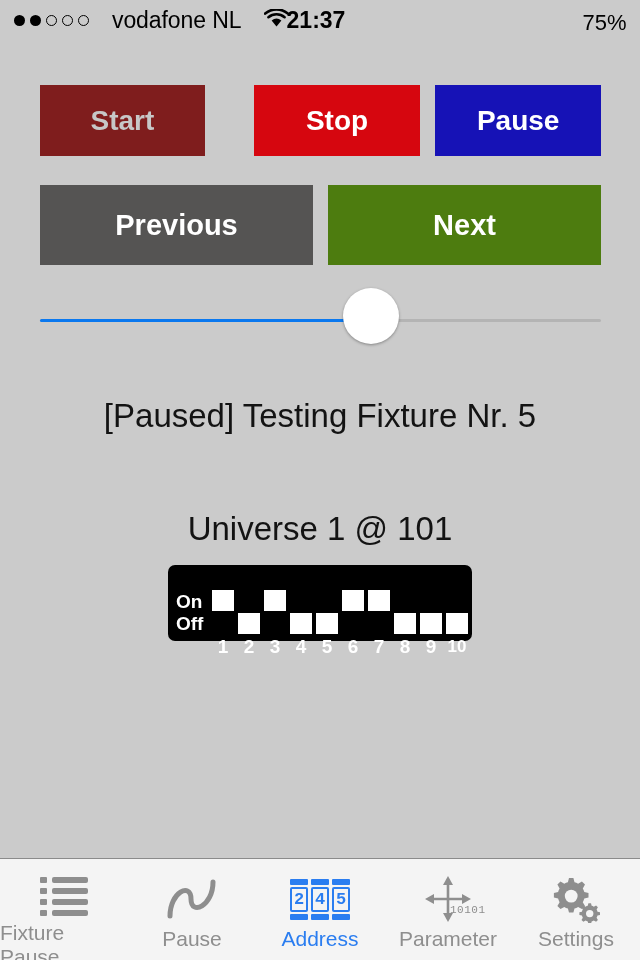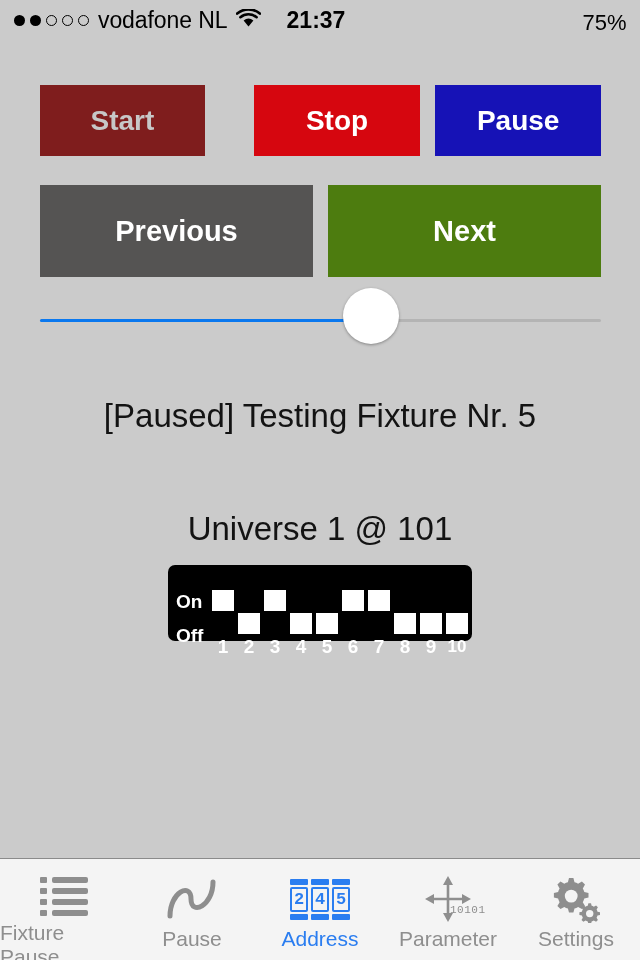--- a/index.html
+++ b/index.html
@@ -22,21 +22,21 @@
     width: 640px;
     background: #cbcbcb;
     display: flex;
     align-items: center;
     padding: 0 12px 0 14px;
     position: relative;
   }
   .status-left {
     display: flex;
     align-items: center;
-    gap: 9px;
+    gap: 23px;
   }
   .signal-dots {
     display: flex;
     align-items: center;
     gap: 5px;
   }
   .dot {
     width: 11px;
     height: 11px;
     border-radius: 50%;
@@ -150,21 +150,21 @@
   .nav-row {
     position: absolute;
     top: 145px;
     left: 40px;
     width: 561px;
     display: flex;
     gap: 15px;
   }
   .btn-nav {
     width: 273px;
-    height: 92px;
+    height: 80px;
     background: #555453;
     color: #ffffff;
     font-size: 29px;
   }
 
   
   .slider-wrap {
     position: absolute;
     top: 248px;
     left: 40px;
@@ -238,21 +238,21 @@
   }
   .dip-label {
     position: absolute;
     left: 8px;
     font-size: 19px;
     font-weight: bold;
     color: #ffffff;
     font-family: "Liberation Sans", "DejaVu Sans", sans-serif;
   }
   .dip-label.on  { top: 4px; }
-  .dip-label.off { top: 26px; margin-top: 12px; }
+  .dip-label.off { top: 26px; }
   .dip-col {
     position: absolute;
     width: 24px;
     top: 0;
     height: 76px;
   }
   .dip-box {
     position: absolute;
     left: 1px;
     width: 22px;

